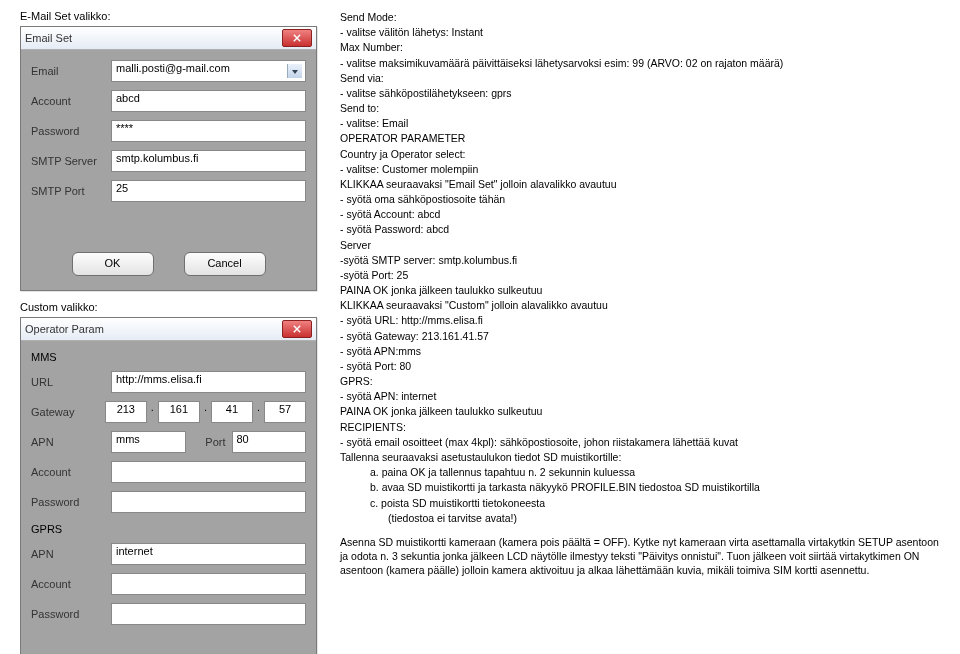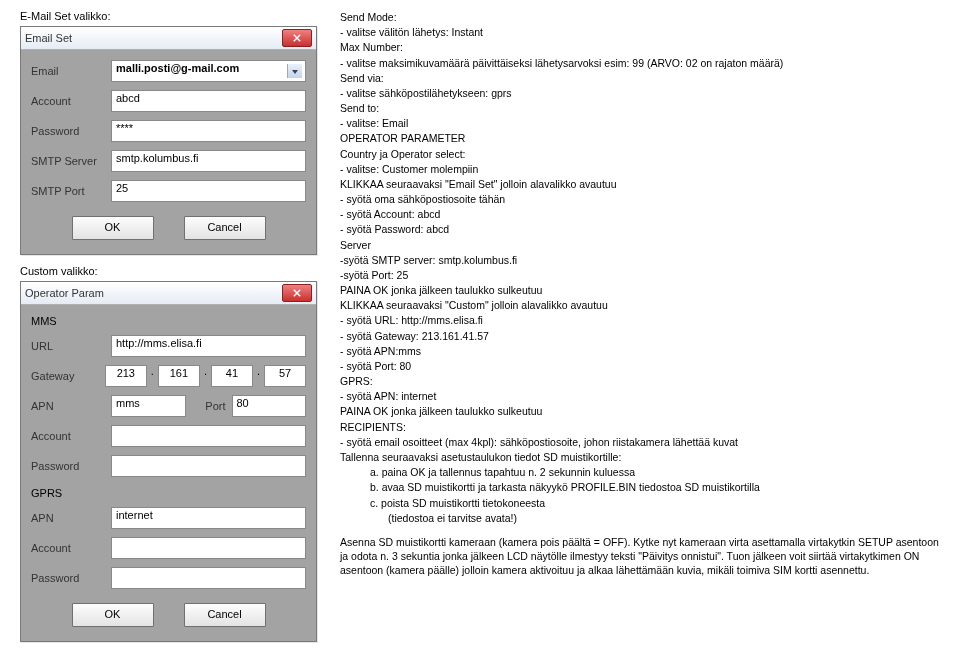--- a/index.html
+++ b/index.html
@@ -8,28 +8,28 @@
   .right-col { flex:1; font-size:10.5px; line-height:1.35; }
   .window { border:1px solid #7a7a7a; background:#a3a3a3; margin-bottom:10px; width:295px; box-shadow:1px 1px 0 rgba(0,0,0,.1); }
   .titlebar { display:flex; align-items:center; background:linear-gradient(#fff,#e5ecf5); border-bottom:1px solid #b0b0b0; padding:2px 4px; }
   .titlebar span.title { flex:1; font-size:11px; color:#333; }
   .close-btn { width:28px; height:16px; background:linear-gradient(#f08080,#c93030); border:1px solid #8a2020; border-radius:2px; display:flex; align-items:center; justify-content:center; }
   .close-btn svg { width:8px; height:8px; }
   .wbody { padding:10px 10px 14px 10px; }
   .row { display:flex; align-items:center; margin-bottom:8px; }
   .row label { width:80px; font-size:11px; color:#333; }
   .field { flex:1; height:18px; border:1px solid #888; background:#fff; padding:1px 4px; font-size:11px; }
-  .dropdown { position:relative;font-weight:bold; }
+  .dropdown { position:relative; }
   .dropdown:after { content:""; position:absolute; right:3px; top:3px; width:14px; height:14px; background:linear-gradient(#eaf1fb,#c3d4ea); border-left:1px solid #9ab; }
   .dropdown:before { content:""; position:absolute; right:7px; top:9px; border-left:3px solid transparent; border-right:3px solid transparent; border-top:4px solid #345; z-index:1; }
   .ipseg { width:36px; border:1px solid #888; background:#fff; height:18px; padding:1px 2px; text-align:center; font-size:11px; }
   .ipdot { margin:0 4px; }
   .short-field { width:60px; }
   .btnrow { display:flex; justify-content:center; gap:30px; margin-top:14px; }
-  .btn { width:80px; height:22px; border:1px solid #707070; background:linear-gradient(#fdfdfd,#e3e3e3); border-radius:1px; text-align:center; line-height:20px; font-size:11px; }
+  .btn { width:80px; height:22px; border:1px solid #707070; background:linear-gradient(#fdfdfd,#e3e3e3); border-radius:6px; text-align:center; line-height:20px; font-size:11px;margin-top:36px; }
   .caption { font-size:11px; margin-bottom:4px; }
   .instr p { margin:0 0 1px 0; }
   .indent2 { padding-left:30px; }
   .midblock { margin-top:10px; } 
 </style>
 </head>
 <body>
 
 <div class="cols">
   <div class="left-col">

